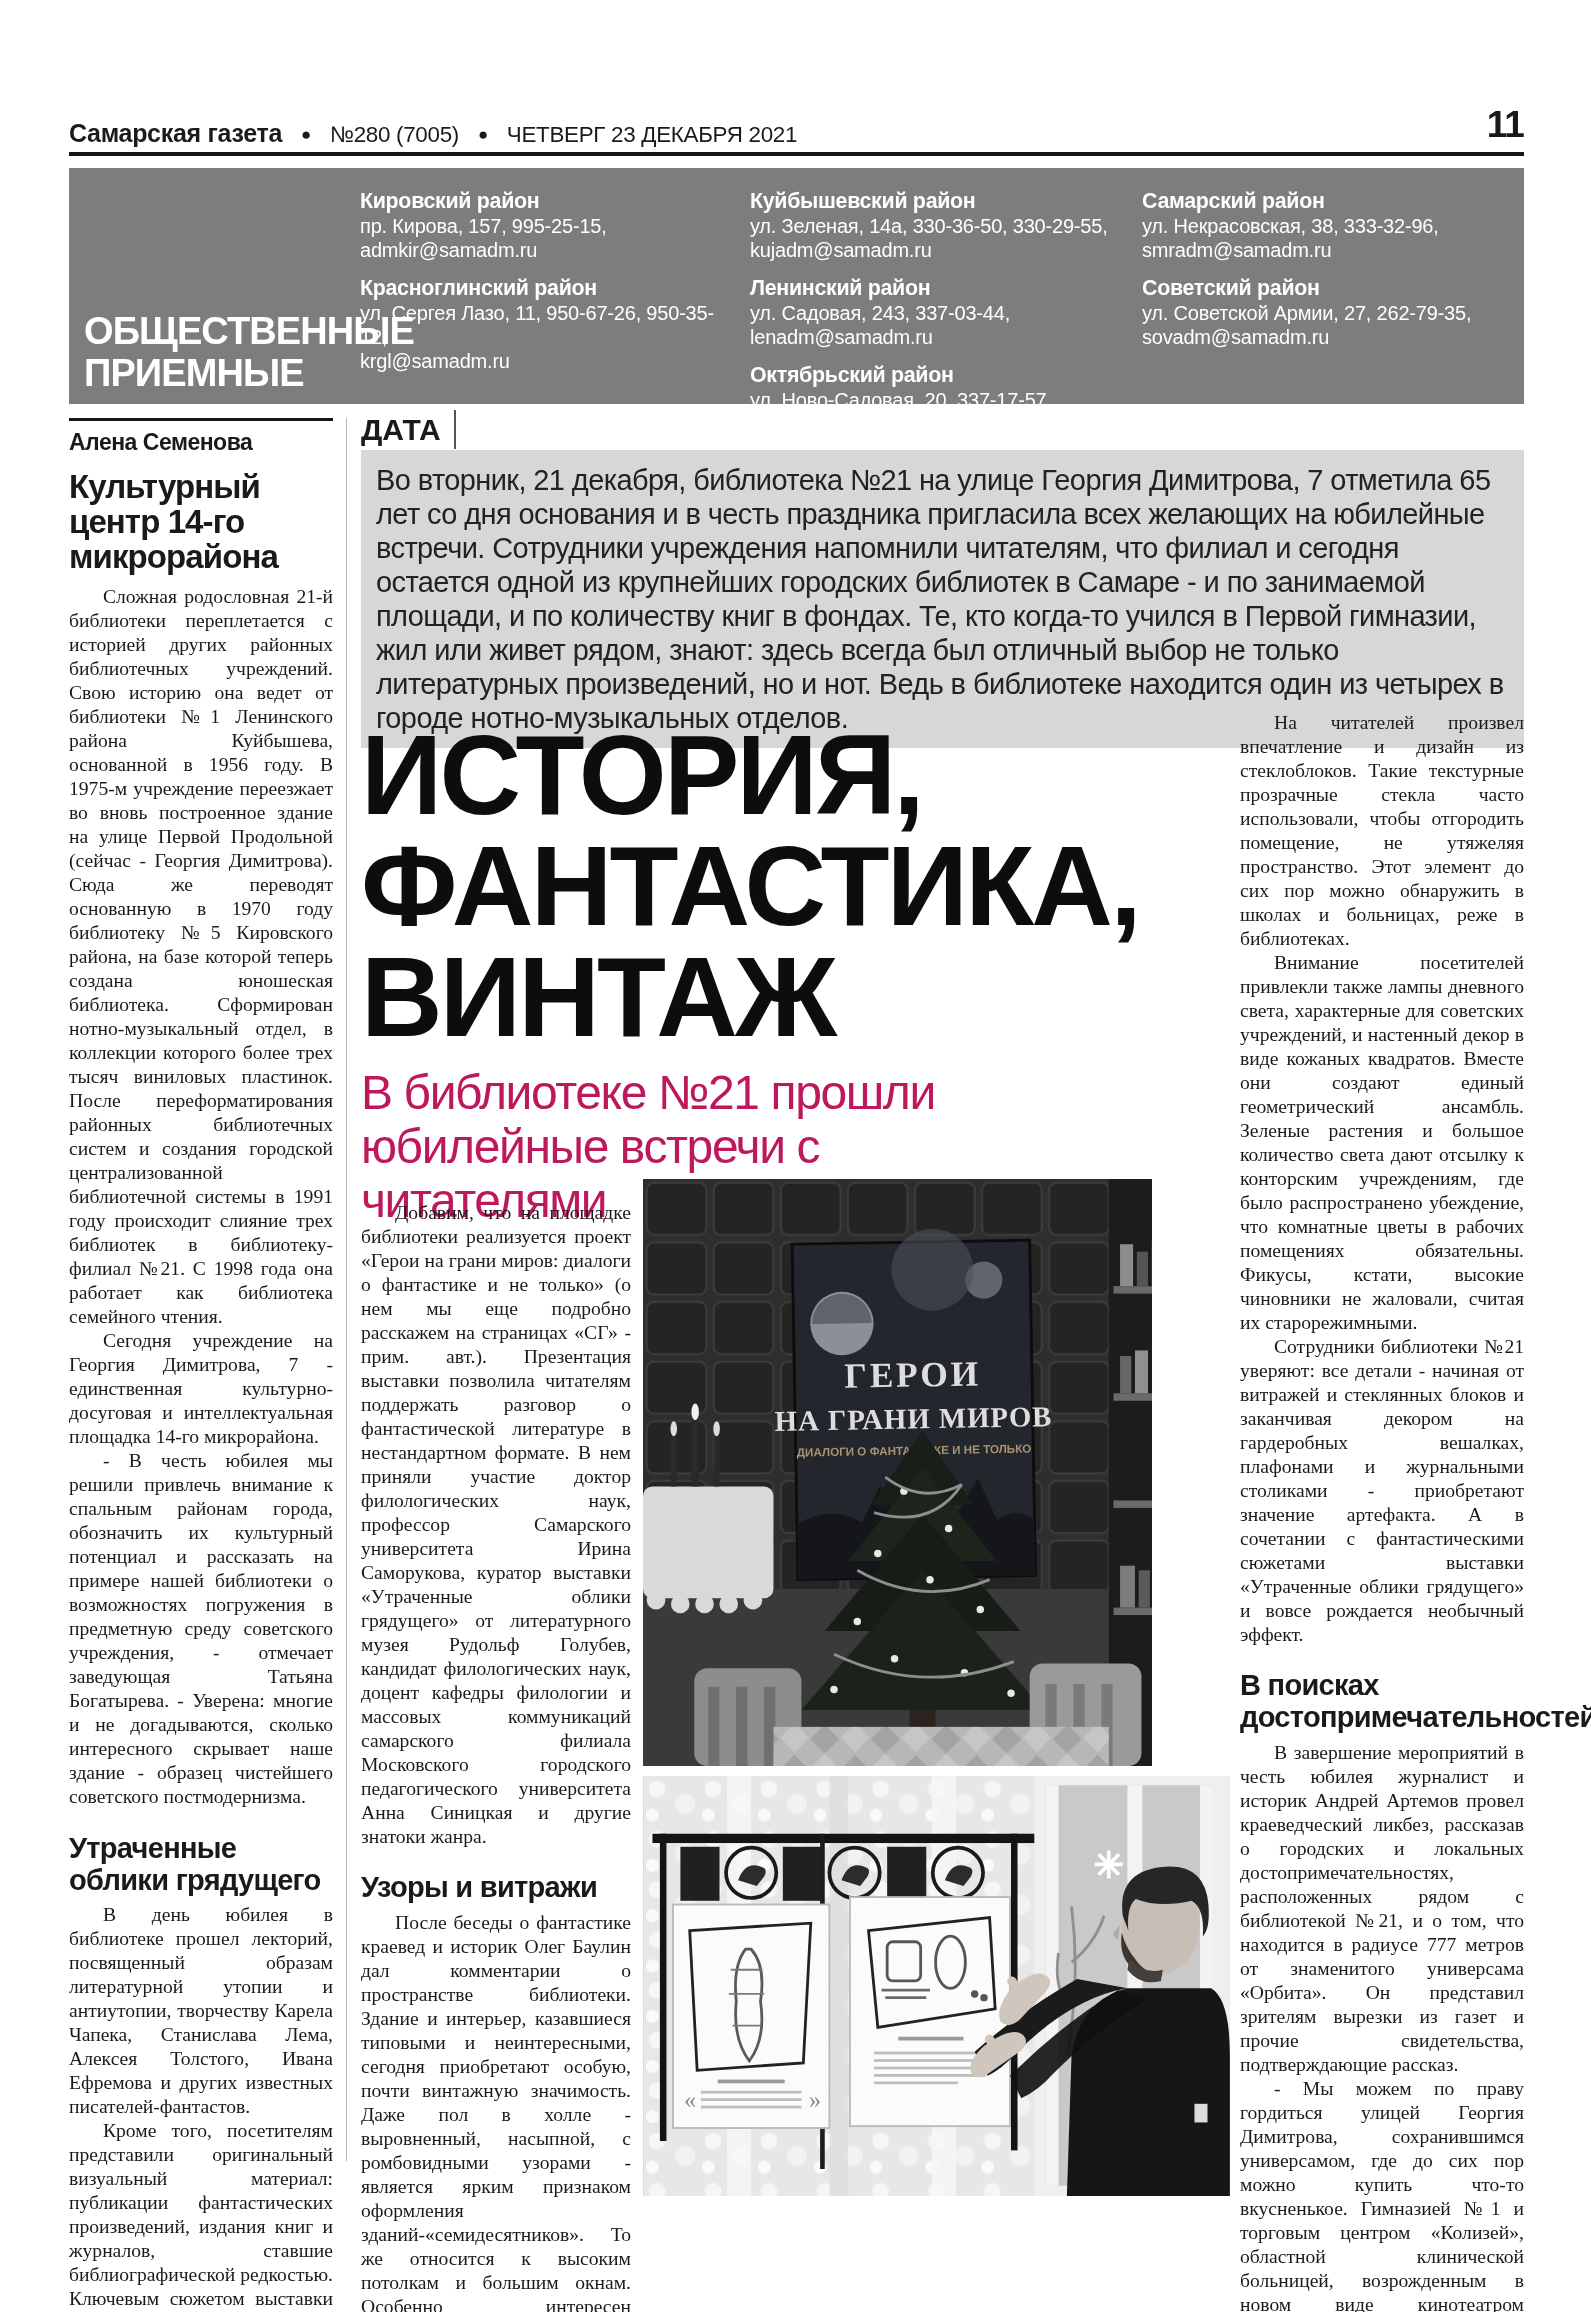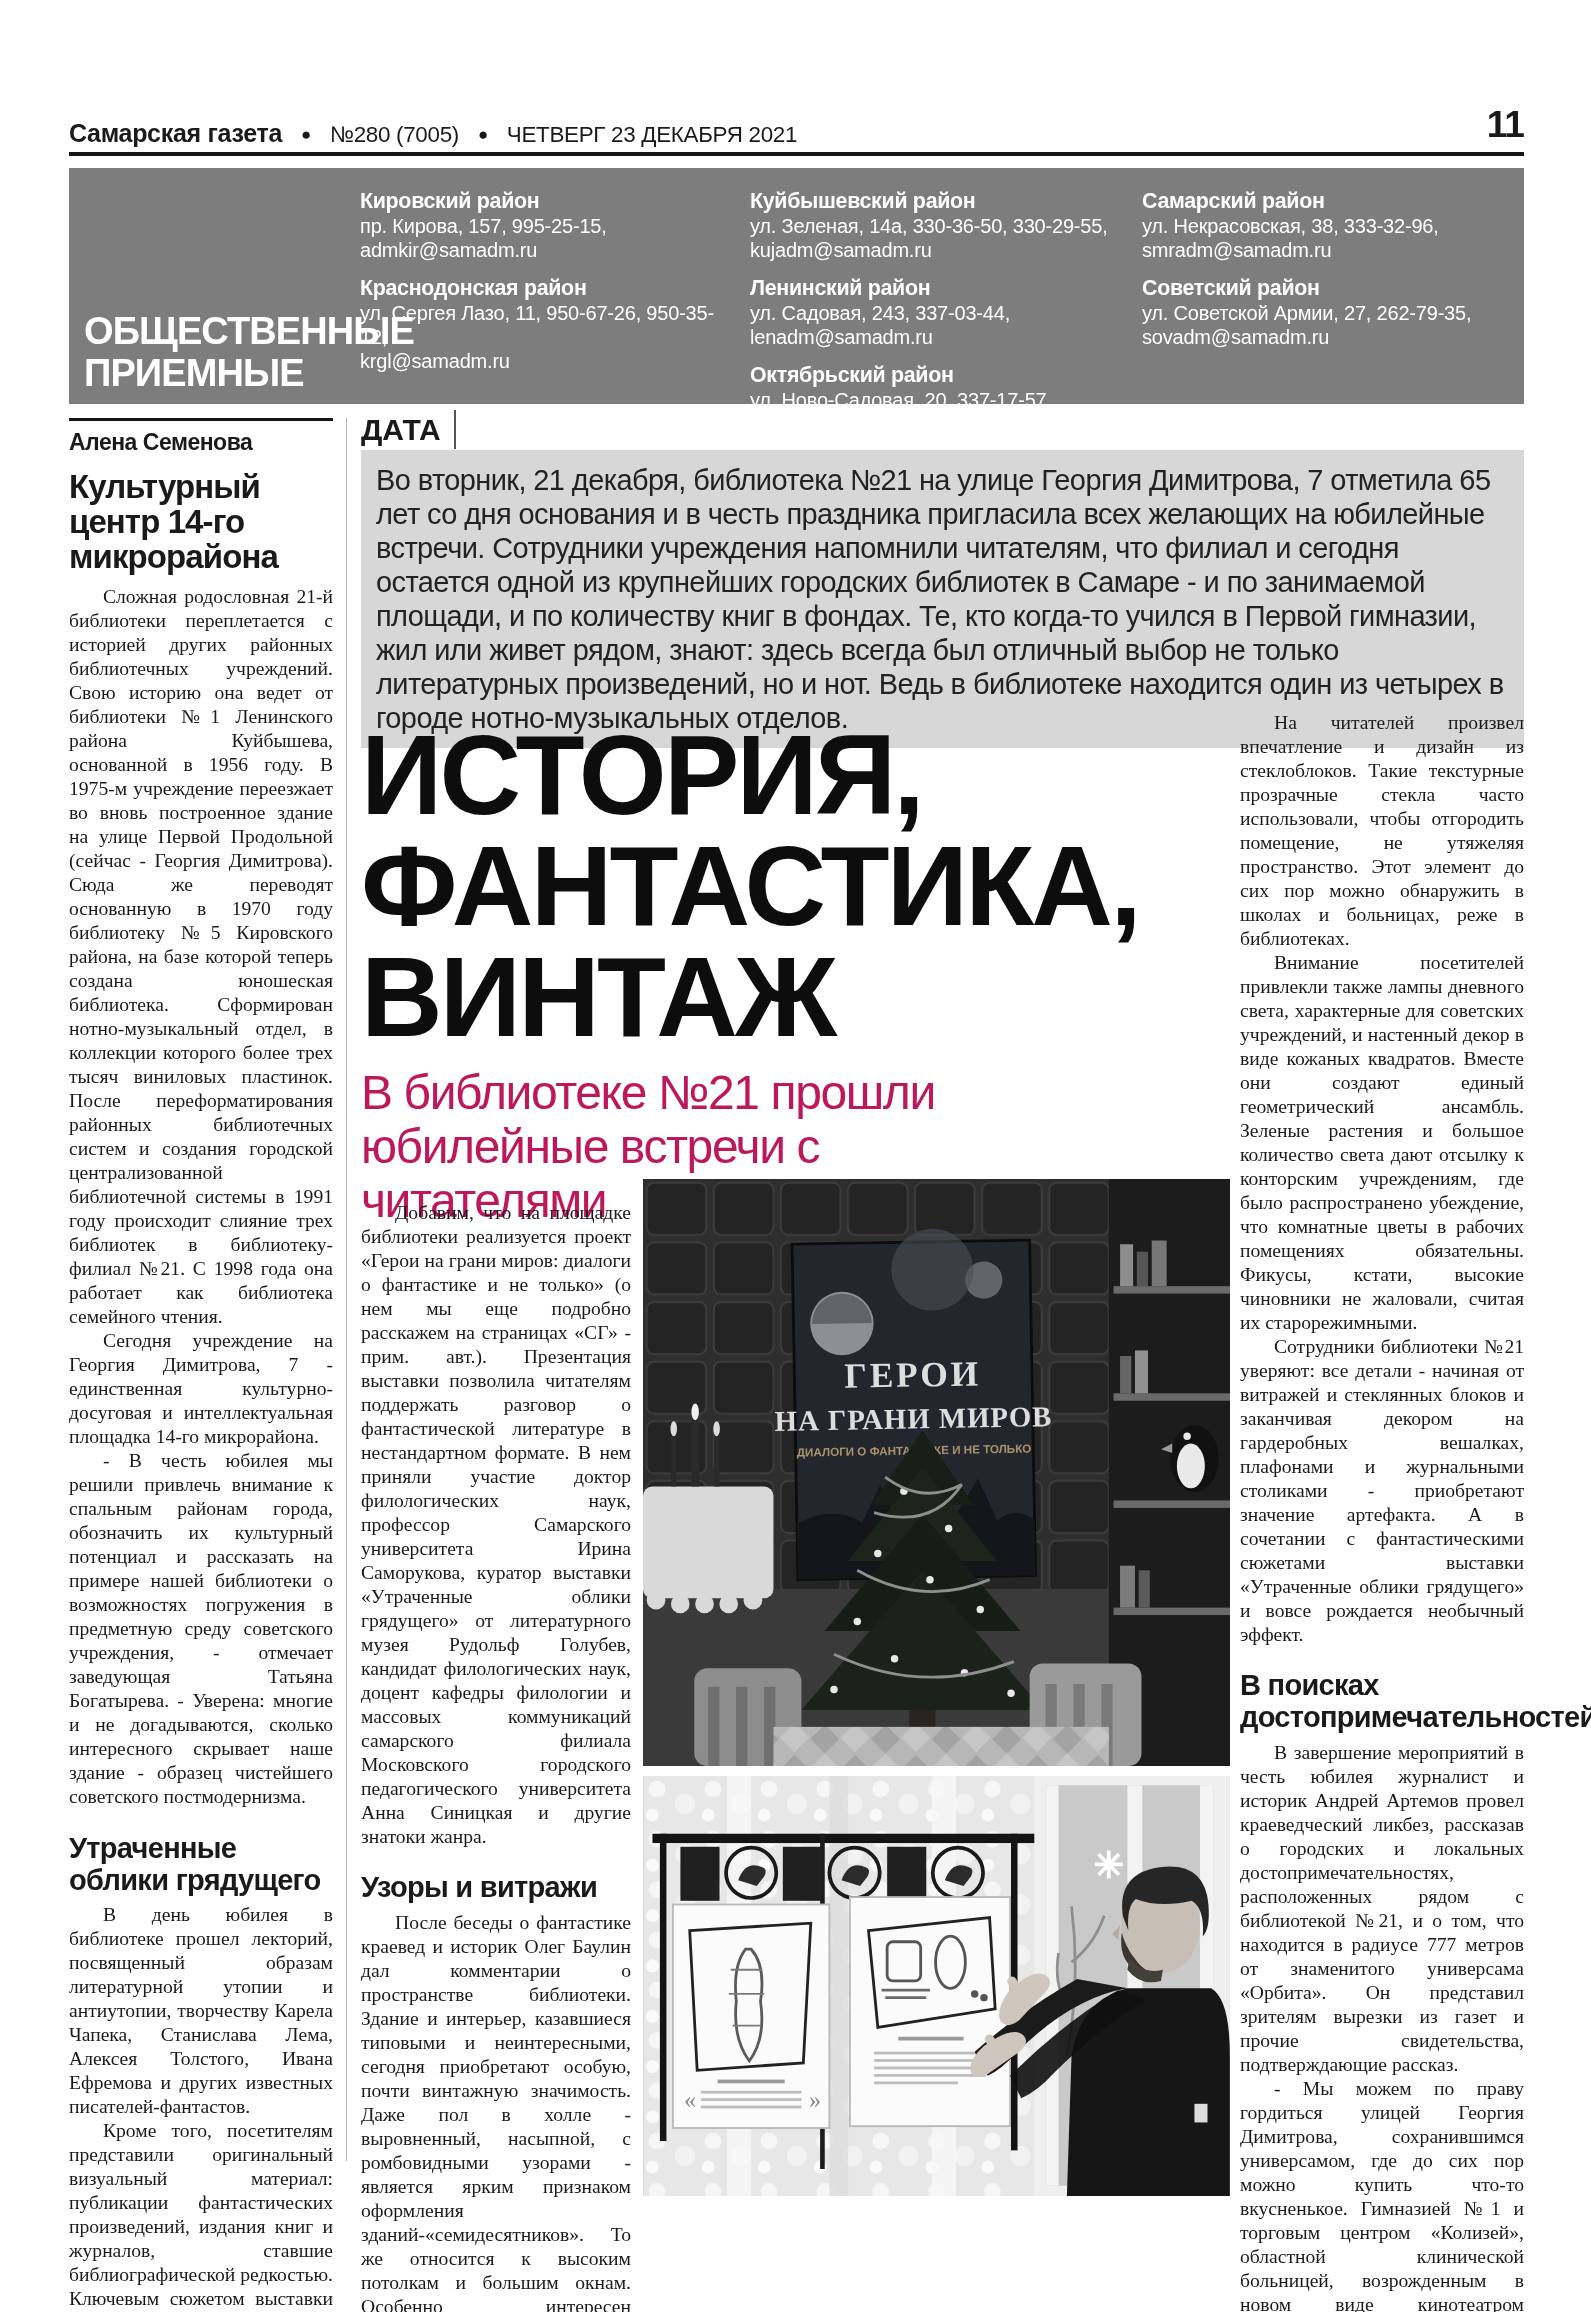--- a/index.html
+++ b/index.html
@@ -45,21 +45,21 @@
             letter-spacing:-2.8px;color:#0d0d0d;}
   .subtitle{left:361px;top:1066px;width:643px;font-size:48px;line-height:54px;letter-spacing:-1.4px;color:#be185d;}
 
   
   .col2{left:361px;top:1201px;width:270px;}
   .rightcol{left:1240px;top:711px;width:284px;}
 
   
   .photo{overflow:hidden;background:#888;}
   .photo svg{display:block;}
-  .photo1{left:643px;top:1179px;width:587px;height:587px;}
+  .photo1{left:643px;top:1179px;width:509px;height:587px;}
   .photo2{left:643px;top:1776px;width:587px;height:420px;}
 </style>
 </head>
 <body>
 
 <div class="page">
 
   <div class="abs mast-meta sans">
     <span class="mast-brand">Самарская газета</span>
     <span class="bull">●</span>
@@ -73,21 +73,21 @@
   <section class="abs reception sans">
     <div class="rec-title">ОБЩЕСТВЕННЫЕ ПРИЕМНЫЕ</div>
 
     <div class="rec-col" style="left:291px;">
       <div class="district">
         <div class="d-name">Кировский район</div>
         <div class="d-line">пр. Кирова, 157, 995-25-15,</div>
         <div class="d-line">admkir@samadm.ru</div>
       </div>
       <div class="district">
-        <div class="d-name">Краснодонская район</div>
+        <div class="d-name">Красноглинский район</div>
         <div class="d-line">ул. Сергея Лазо, 11, 950-67-26, 950-35-12,</div>
         <div class="d-line">krgl@samadm.ru</div>
       </div>
     </div>
 
     <div class="rec-col" style="left:681px;">
       <div class="district">
         <div class="d-name">Куйбышевский район</div>
         <div class="d-line">ул. Зеленая, 14а, 330-36-50, 330-29-55,</div>
         <div class="d-line">kujadm@samadm.ru</div>

